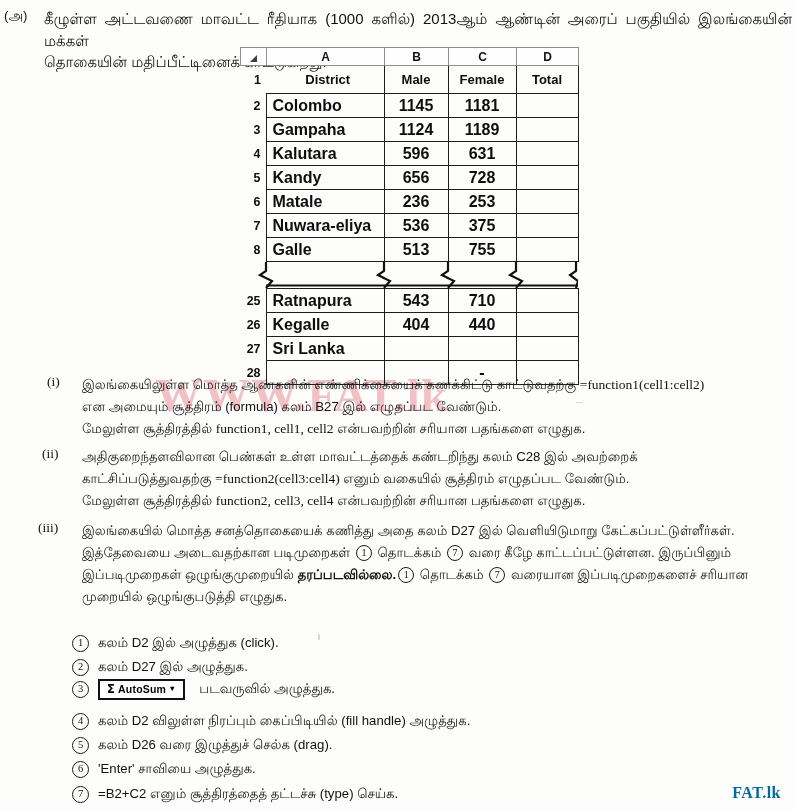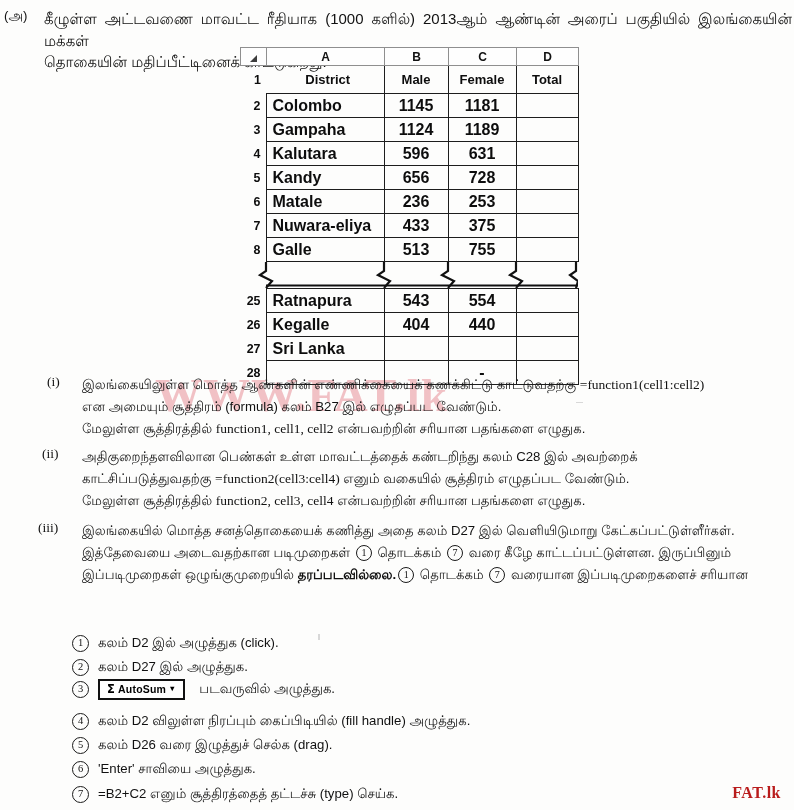--- a/index.html
+++ b/index.html
@@ -39,21 +39,21 @@
     user-select: none;
     z-index: 5;
   }
   .wm-corner {
     position: absolute;
     right: 13px;
     bottom: 8px;
     font-family: "Liberation Serif", serif;
     font-size: 16px;
     font-weight: 700;
-    color: #b91c1c;
+    color: #0369a1;
     letter-spacing: 0.5px;
     z-index: 6;
   }
 
   
   .part-label {
     position: absolute;
     left: 4px;
     top: 8px;
     font-size: 13.2px;
@@ -343,21 +343,21 @@
           <tr>
             <td class="rnum">6</td>
             <td class="dist">Matale</td>
             <td class="num">236</td>
             <td class="num">253</td>
             <td class="num"></td>
           </tr>
           <tr>
             <td class="rnum">7</td>
             <td class="dist">Nuwara-eliya</td>
-            <td class="num">433</td>
+            <td class="num">536</td>
             <td class="num">375</td>
             <td class="num"></td>
           </tr>
           <tr>
             <td class="rnum">8</td>
             <td class="dist">Galle</td>
             <td class="num">513</td>
             <td class="num">755</td>
             <td class="num"></td>
           </tr>
@@ -381,21 +381,21 @@
           <col class="c-a">
           <col class="c-b">
           <col class="c-c">
           <col class="c-d">
       </colgroup>
       <tbody id="rows-bottom">
           <tr>
             <td class="rnum">25</td>
             <td class="dist">Ratnapura</td>
             <td class="num">543</td>
-            <td class="num">554</td>
+            <td class="num">710</td>
             <td class="num"></td>
           </tr>
           <tr>
             <td class="rnum">26</td>
             <td class="dist">Kegalle</td>
             <td class="num">404</td>
             <td class="num">440</td>
             <td class="num"></td>
           </tr>
           <tr>
@@ -441,20 +441,23 @@
   <div class="qnum" style="left:38px; top:520px;">(iii)</div>
   <div class="qbody" style="left:82px; top:520px; width:707px;">
     <span class="last">இலங்கையில் மொத்த சனத்தொகையைக் கணித்து அதை கலம் D27 இல் வெளியிடுமாறு கேட்கப்பட்டுள்ளீர்கள்.</span>
   </div>
   <div class="qbody" style="left:82px; top:542px; width:707px;">
     <span>இத்தேவையை அடைவதற்கான படிமுறைகள் </span><span class="circnum-inline">1</span><span> தொடக்கம் </span><span class="circnum-inline">7</span><span> வரை கீழே காட்டப்பட்டுள்ளன. இருப்பினும்</span>
   </div>
   <div class="qbody" style="left:82px; top:564px; width:707px;">
     <span>இப்படிமுறைகள் ஒழுங்குமுறையில் </span><b class="bold">தரப்படவில்லை.</b><span class="circnum-inline">1</span><span> தொடக்கம் </span><span class="circnum-inline">7</span><span> வரையான இப்படிமுறைகளைச் சரியான</span>
   </div>
+  <div class="qbody" style="left:82px; top:586px; width:707px;">
+    <span class="last">முறையில் ஒழுங்குபடுத்தி எழுதுக.</span>
+  </div>
 
   <div class="step" style="left:72px; top:633px;">
     <span class="circnum">1</span><span>கலம்  D2 இல்  அழுத்துக (click).</span>
   </div>
   <div class="step" style="left:72px; top:657px;">
     <span class="circnum">2</span><span>கலம்  D27 இல்  அழுத்துக.</span>
   </div>
   <div class="step" style="left:72px; top:679px;">
     <span class="circnum">3</span><span class="autosum-btn"><span class="sig">Σ</span><span>AutoSum</span><span class="caret">▾</span></span><span style="margin-left:14px;">படவருவில்    அழுத்துக.</span>
   </div>

